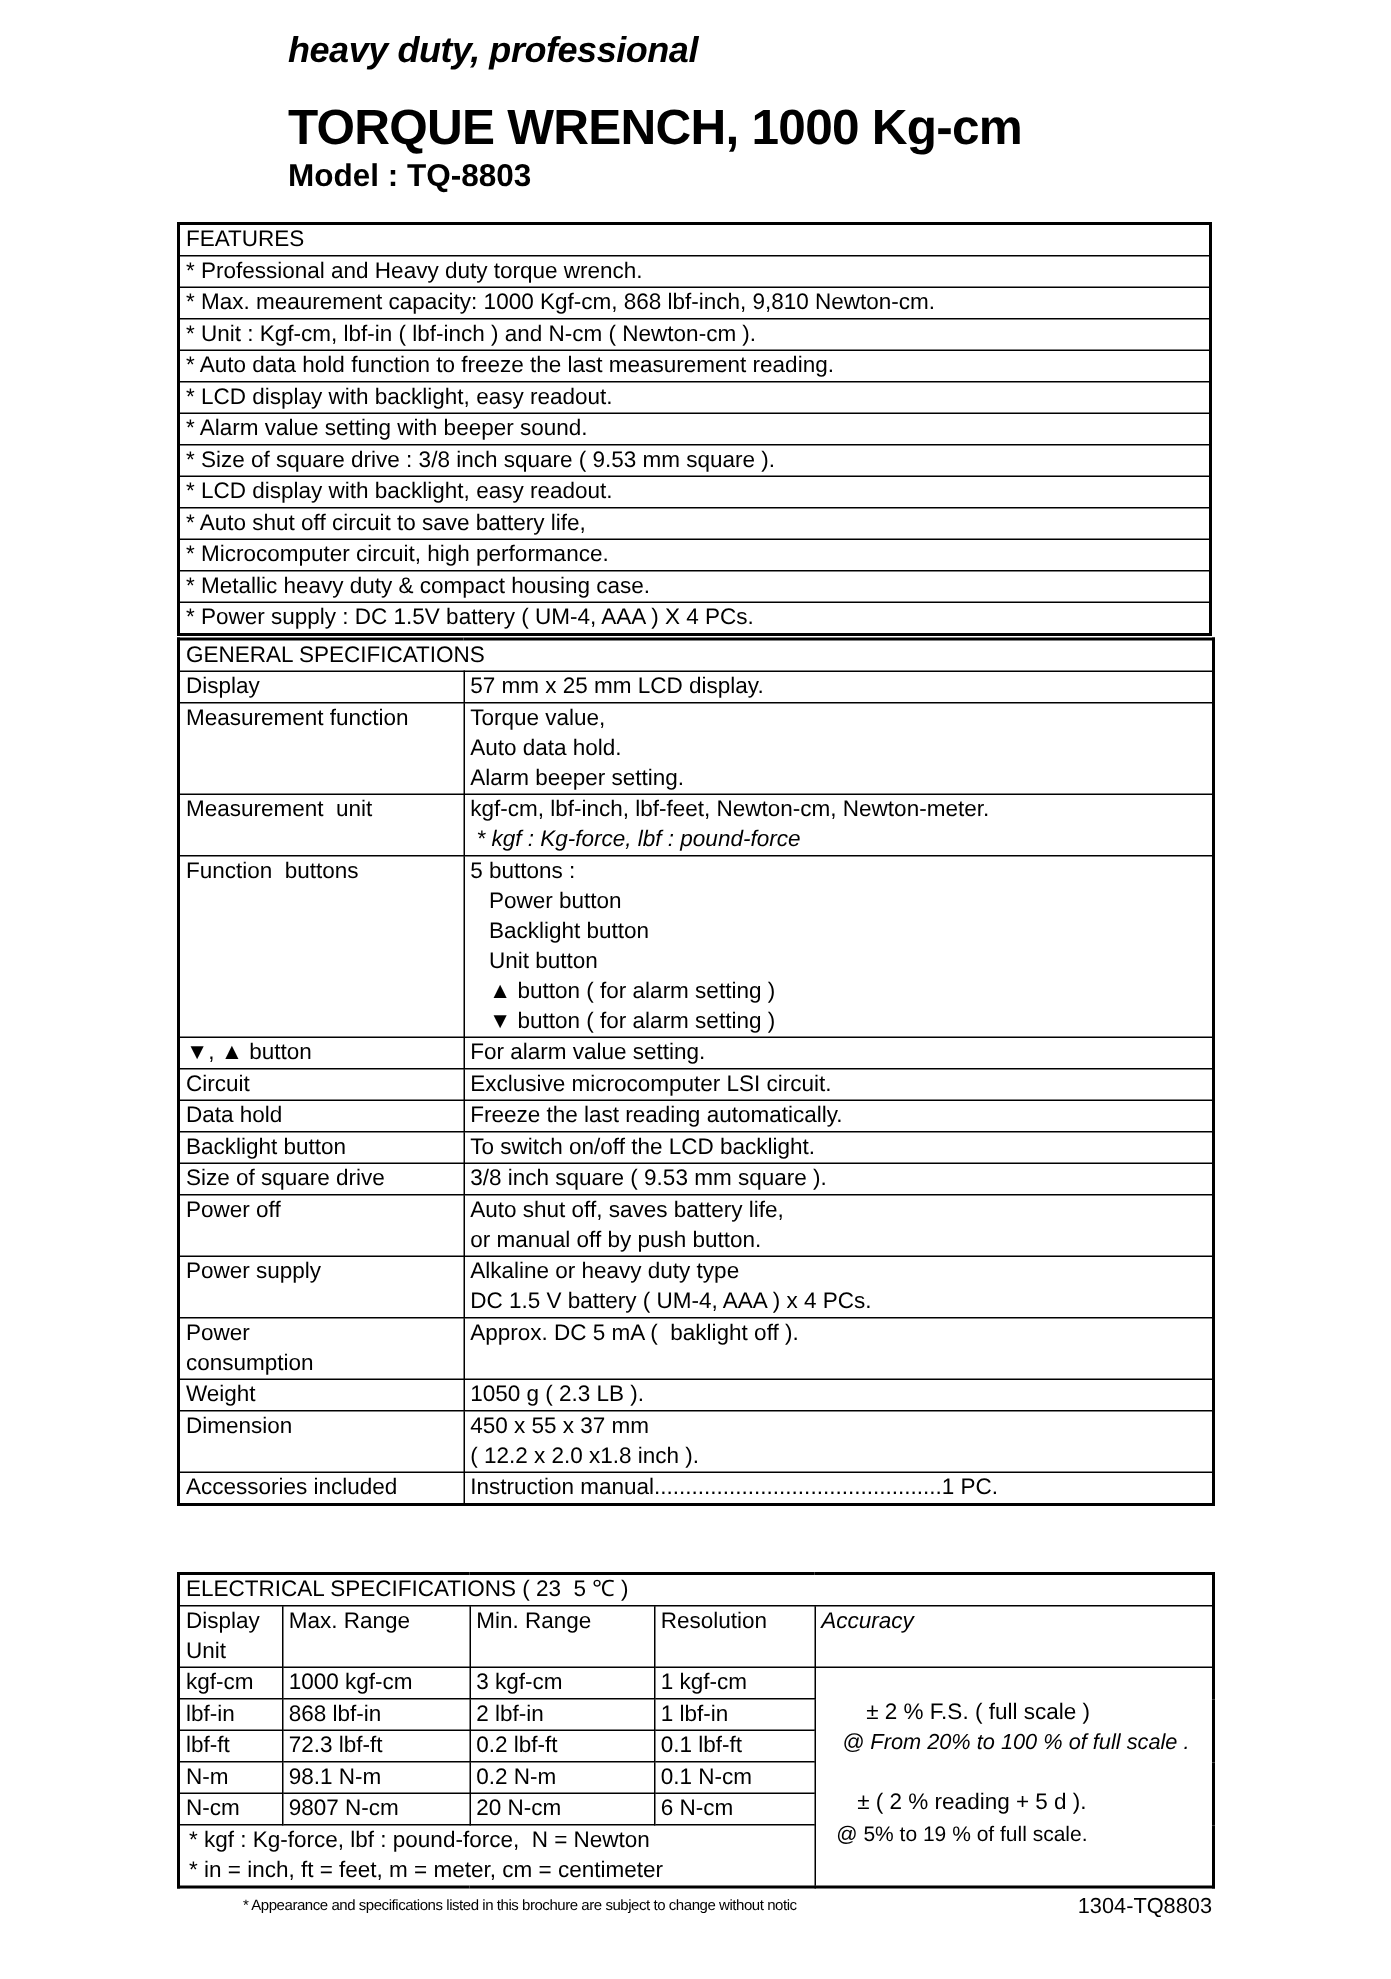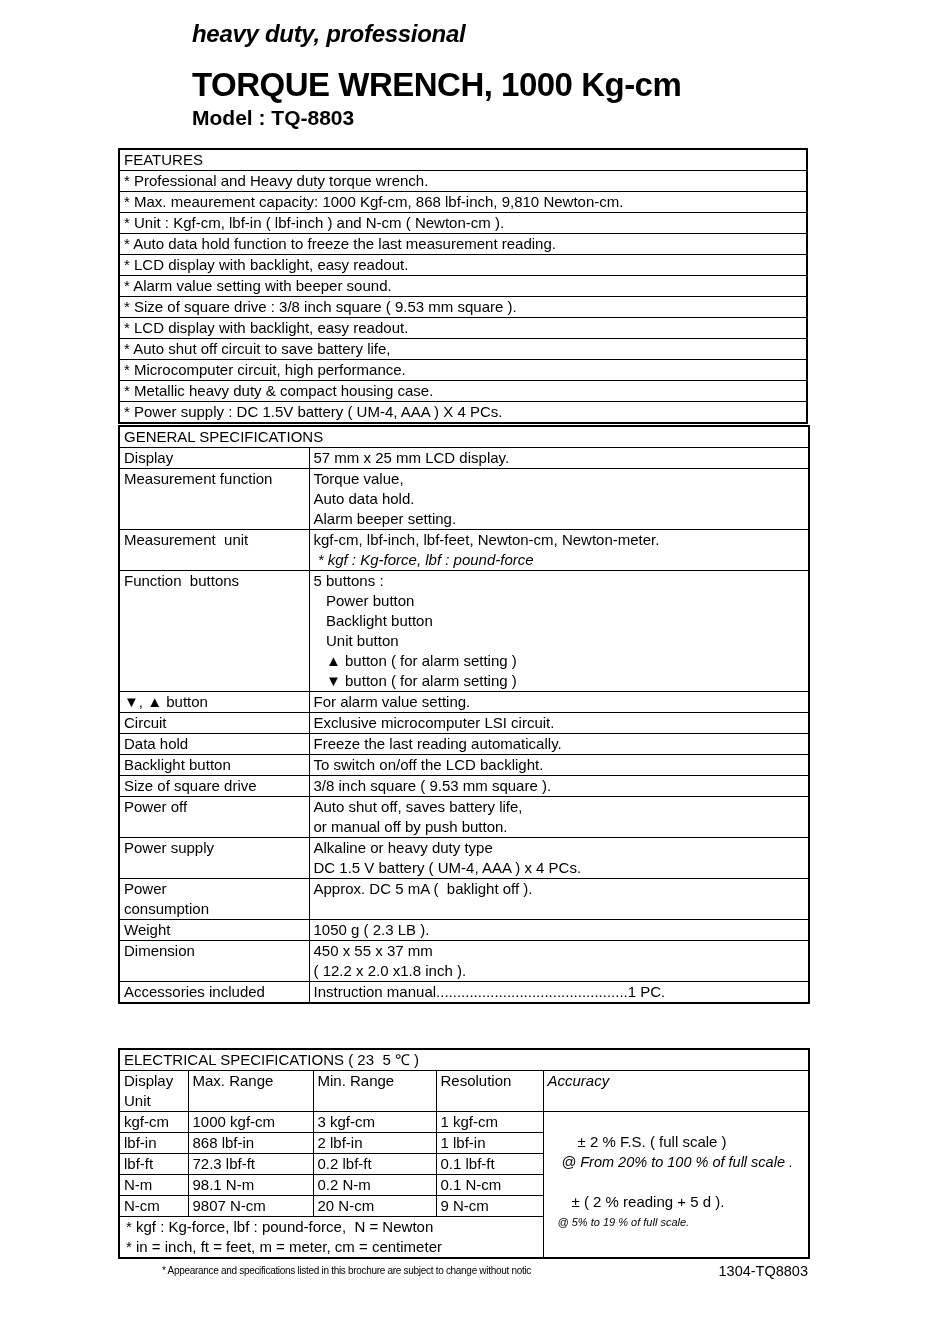--- a/index.html
+++ b/index.html
@@ -37,21 +37,21 @@
 
   
   col.ec1 { width:69px; } col.ec2 { width:125px; } col.ec3 { width:123px; }
   col.ec4 { width:107px; } col.ec5 { width:266px; }
   th.acc-head { font-style:italic; }
   td.accuracy-cell { vertical-align:top;margin-left:24px; }
   .acc-inner { padding-top:20px; }
   .acc-line-0 { padding-left:30px; }
   .acc-line-1 { padding-left:14px; font-style:italic; font-size:14.5px; }
   .acc-line-2 { padding-left:24px; margin-top:20px; }
-  .acc-line-3 { padding-left:10px; font-style:italic; font-size:11px; }
+  .acc-line-3 { padding-left:10px; font-size:14px; }
   td.footnote-cell .cell-line { padding-left:2px; }
 
   
   .footer { position:absolute; left:118px; top:1262px; width:690px;
             display:flex; justify-content:space-between; align-items:flex-start; }
   .footer-note { font-size:10px; letter-spacing:-0.3px; line-height:18px;margin-left:44px; }
   .footer-code { font-size:14.5px; line-height:18px; white-space:nowrap; }
 </style>
 </head>
 <body>
@@ -229,21 +229,21 @@
         <tr>
           <td>N-m</td>
           <td>98.1 N-m</td>
           <td>0.2 N-m</td>
           <td>0.1 N-cm</td>
         </tr>
         <tr>
           <td>N-cm</td>
           <td>9807 N-cm</td>
           <td>20 N-cm</td>
-          <td>9 N-cm</td>
+          <td>6 N-cm</td>
         </tr>
         <tr>
           <td class="footnote-cell" colspan="4"><div class="cell-line">* kgf : Kg-force, lbf : pound-force,  N = Newton</div><div class="cell-line">* in = inch, ft = feet, m = meter, cm = centimeter</div></td>
         </tr>
       </tbody>
   </table>
 
   <div class="footer">
     <div class="footer-note">* Appearance and specifications listed in this brochure are subject to change without notic</div>
     <div class="footer-code">1304-TQ8803</div>

